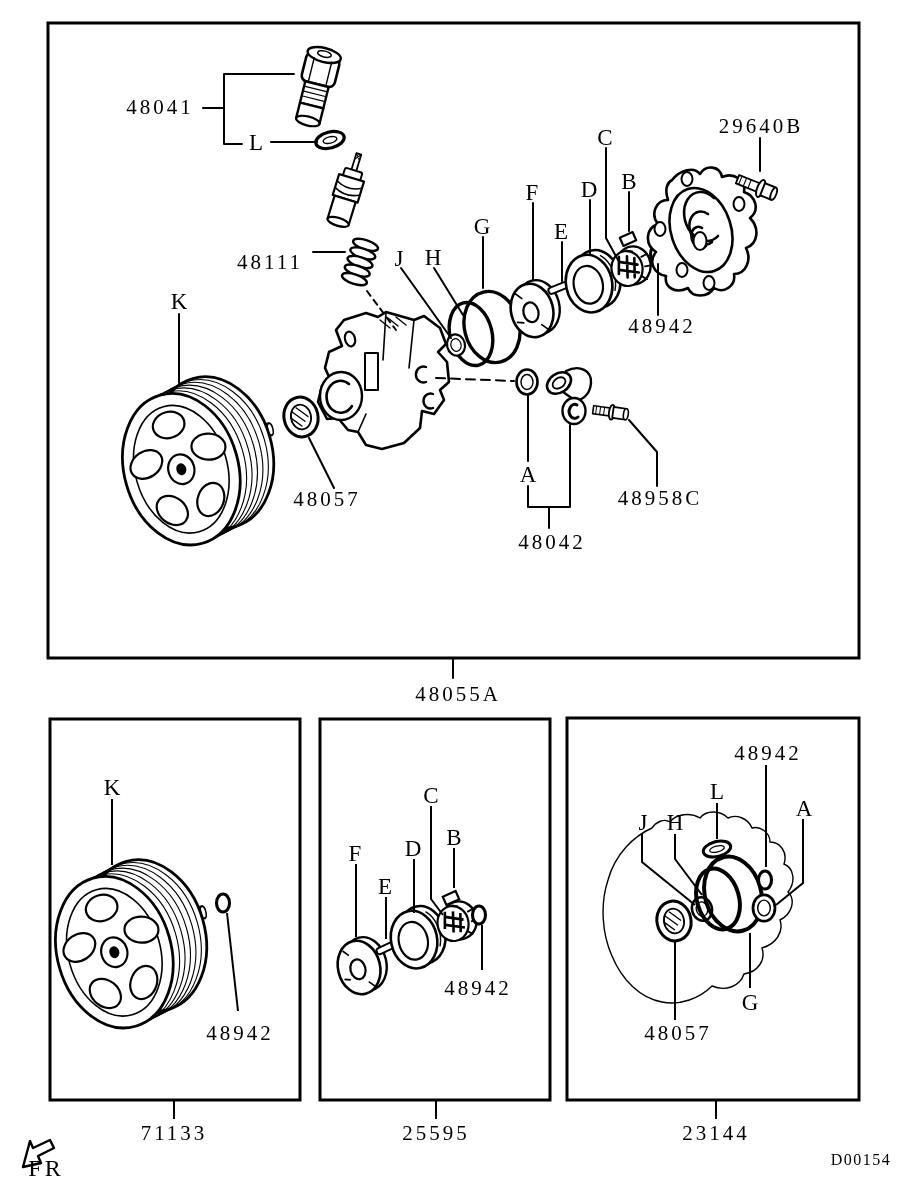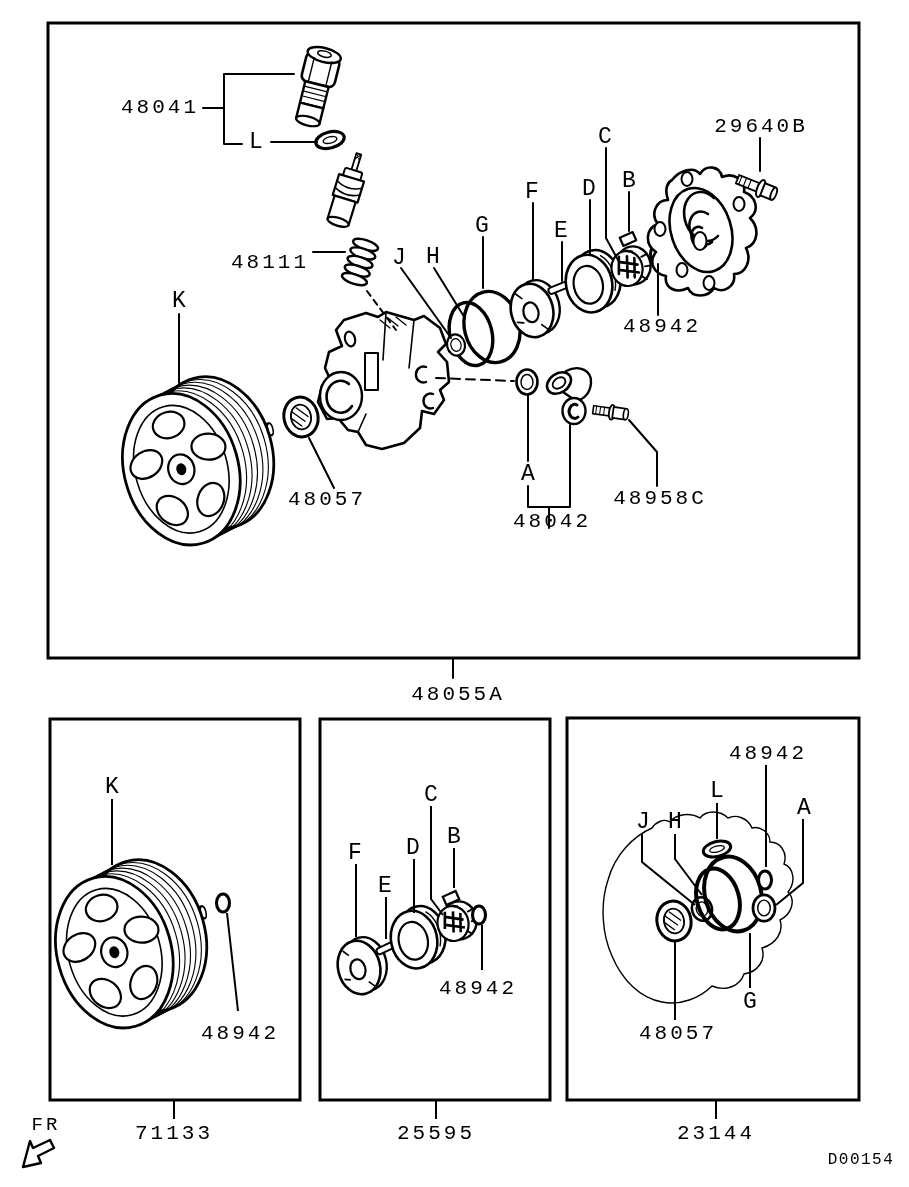--- a/index.html
+++ b/index.html
@@ -1,23 +1,23 @@
 <!DOCTYPE html>
 <html><head>
 <meta charset="utf-8">
 <style>
   html,body{margin:0;padding:0;background:#fff;}
   .stage{position:relative;width:909px;height:1187px;background:#fff;overflow:hidden;
-         font-family:Liberation Mono, monospace;color:#000;}
+         font-family:Liberation Serif, serif;color:#000;}
   .stage svg{position:absolute;left:0;top:0;}
   .lbl{position:absolute;transform:translate(-50%,0);white-space:nowrap;
        font-size:21px;letter-spacing:3px;line-height:1;color:#000;}
   .ltr{font-size:23px;letter-spacing:0;}
   .sm{font-size:16px;letter-spacing:1.5px;margin-left:28px;}
-  .fr{font-size:19px;letter-spacing:3px;}
+  .fr{font-size:24px;letter-spacing:3px;margin-top:40px;}
 </style>
 </head>
 <body>
 
 <div class="stage">
 
 <svg width="909" height="1187" viewBox="0 0 909 1187">
   <defs>
 
     <g id="pulley">
@@ -283,21 +283,21 @@
 <div class="lbl ltr" style="left:482px;top:215px">G</div>
 <div class="lbl ltr" style="left:532px;top:181px">F</div>
 <div class="lbl ltr" style="left:561px;top:220px">E</div>
 <div class="lbl ltr" style="left:589px;top:178px">D</div>
 <div class="lbl ltr" style="left:605px;top:126px">C</div>
 <div class="lbl ltr" style="left:629px;top:170px">B</div>
 <div class="lbl" style="left:761px;top:116px">29640B</div>
 <div class="lbl" style="left:662px;top:316px">48942</div>
 <div class="lbl ltr" style="left:528px;top:463px">A</div>
 <div class="lbl" style="left:660px;top:488px">48958C</div>
-<div class="lbl" style="left:552px;top:511px">48042</div>
+<div class="lbl" style="left:552px;top:532px">48042</div>
 <div class="lbl" style="left:458px;top:684px">48055A</div>
 
 <div class="lbl ltr" style="left:112px;top:776px">K</div>
 <div class="lbl" style="left:240px;top:1023px">48942</div>
 <div class="lbl" style="left:174px;top:1123px">71133</div>
 
 <div class="lbl ltr" style="left:355px;top:842px">F</div>
 <div class="lbl ltr" style="left:385px;top:875px">E</div>
 <div class="lbl ltr" style="left:413px;top:837px">D</div>
 <div class="lbl ltr" style="left:431px;top:784px">C</div>

